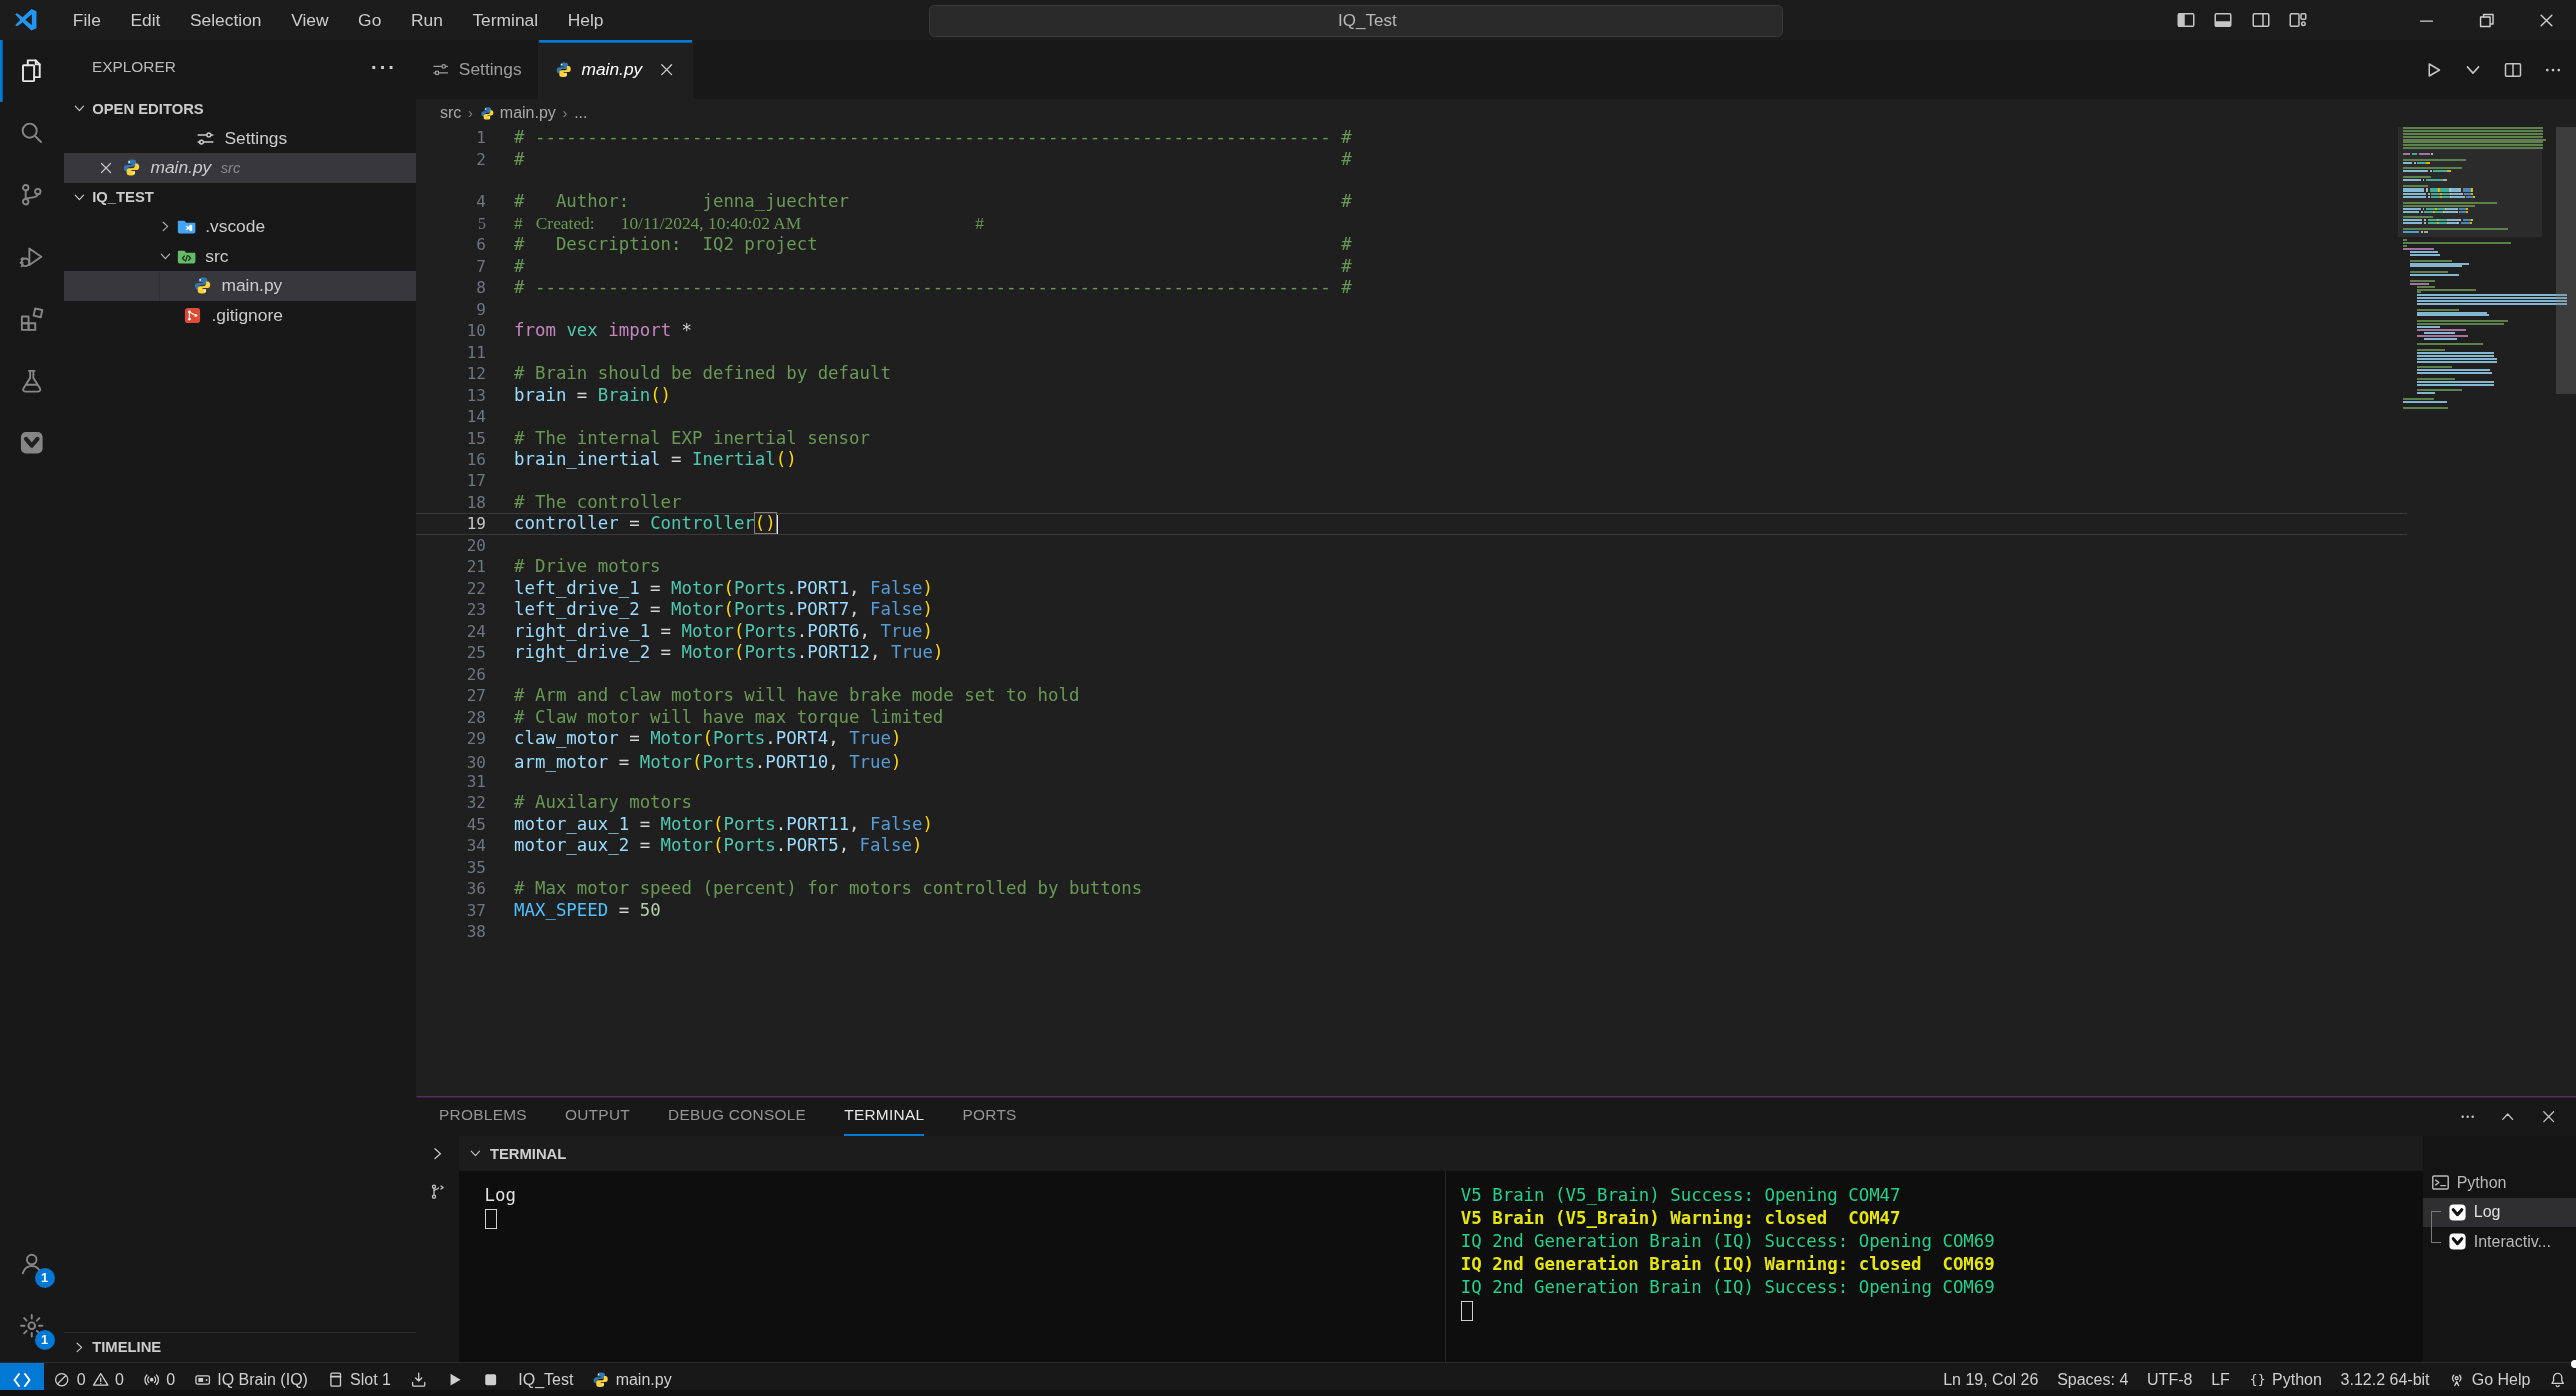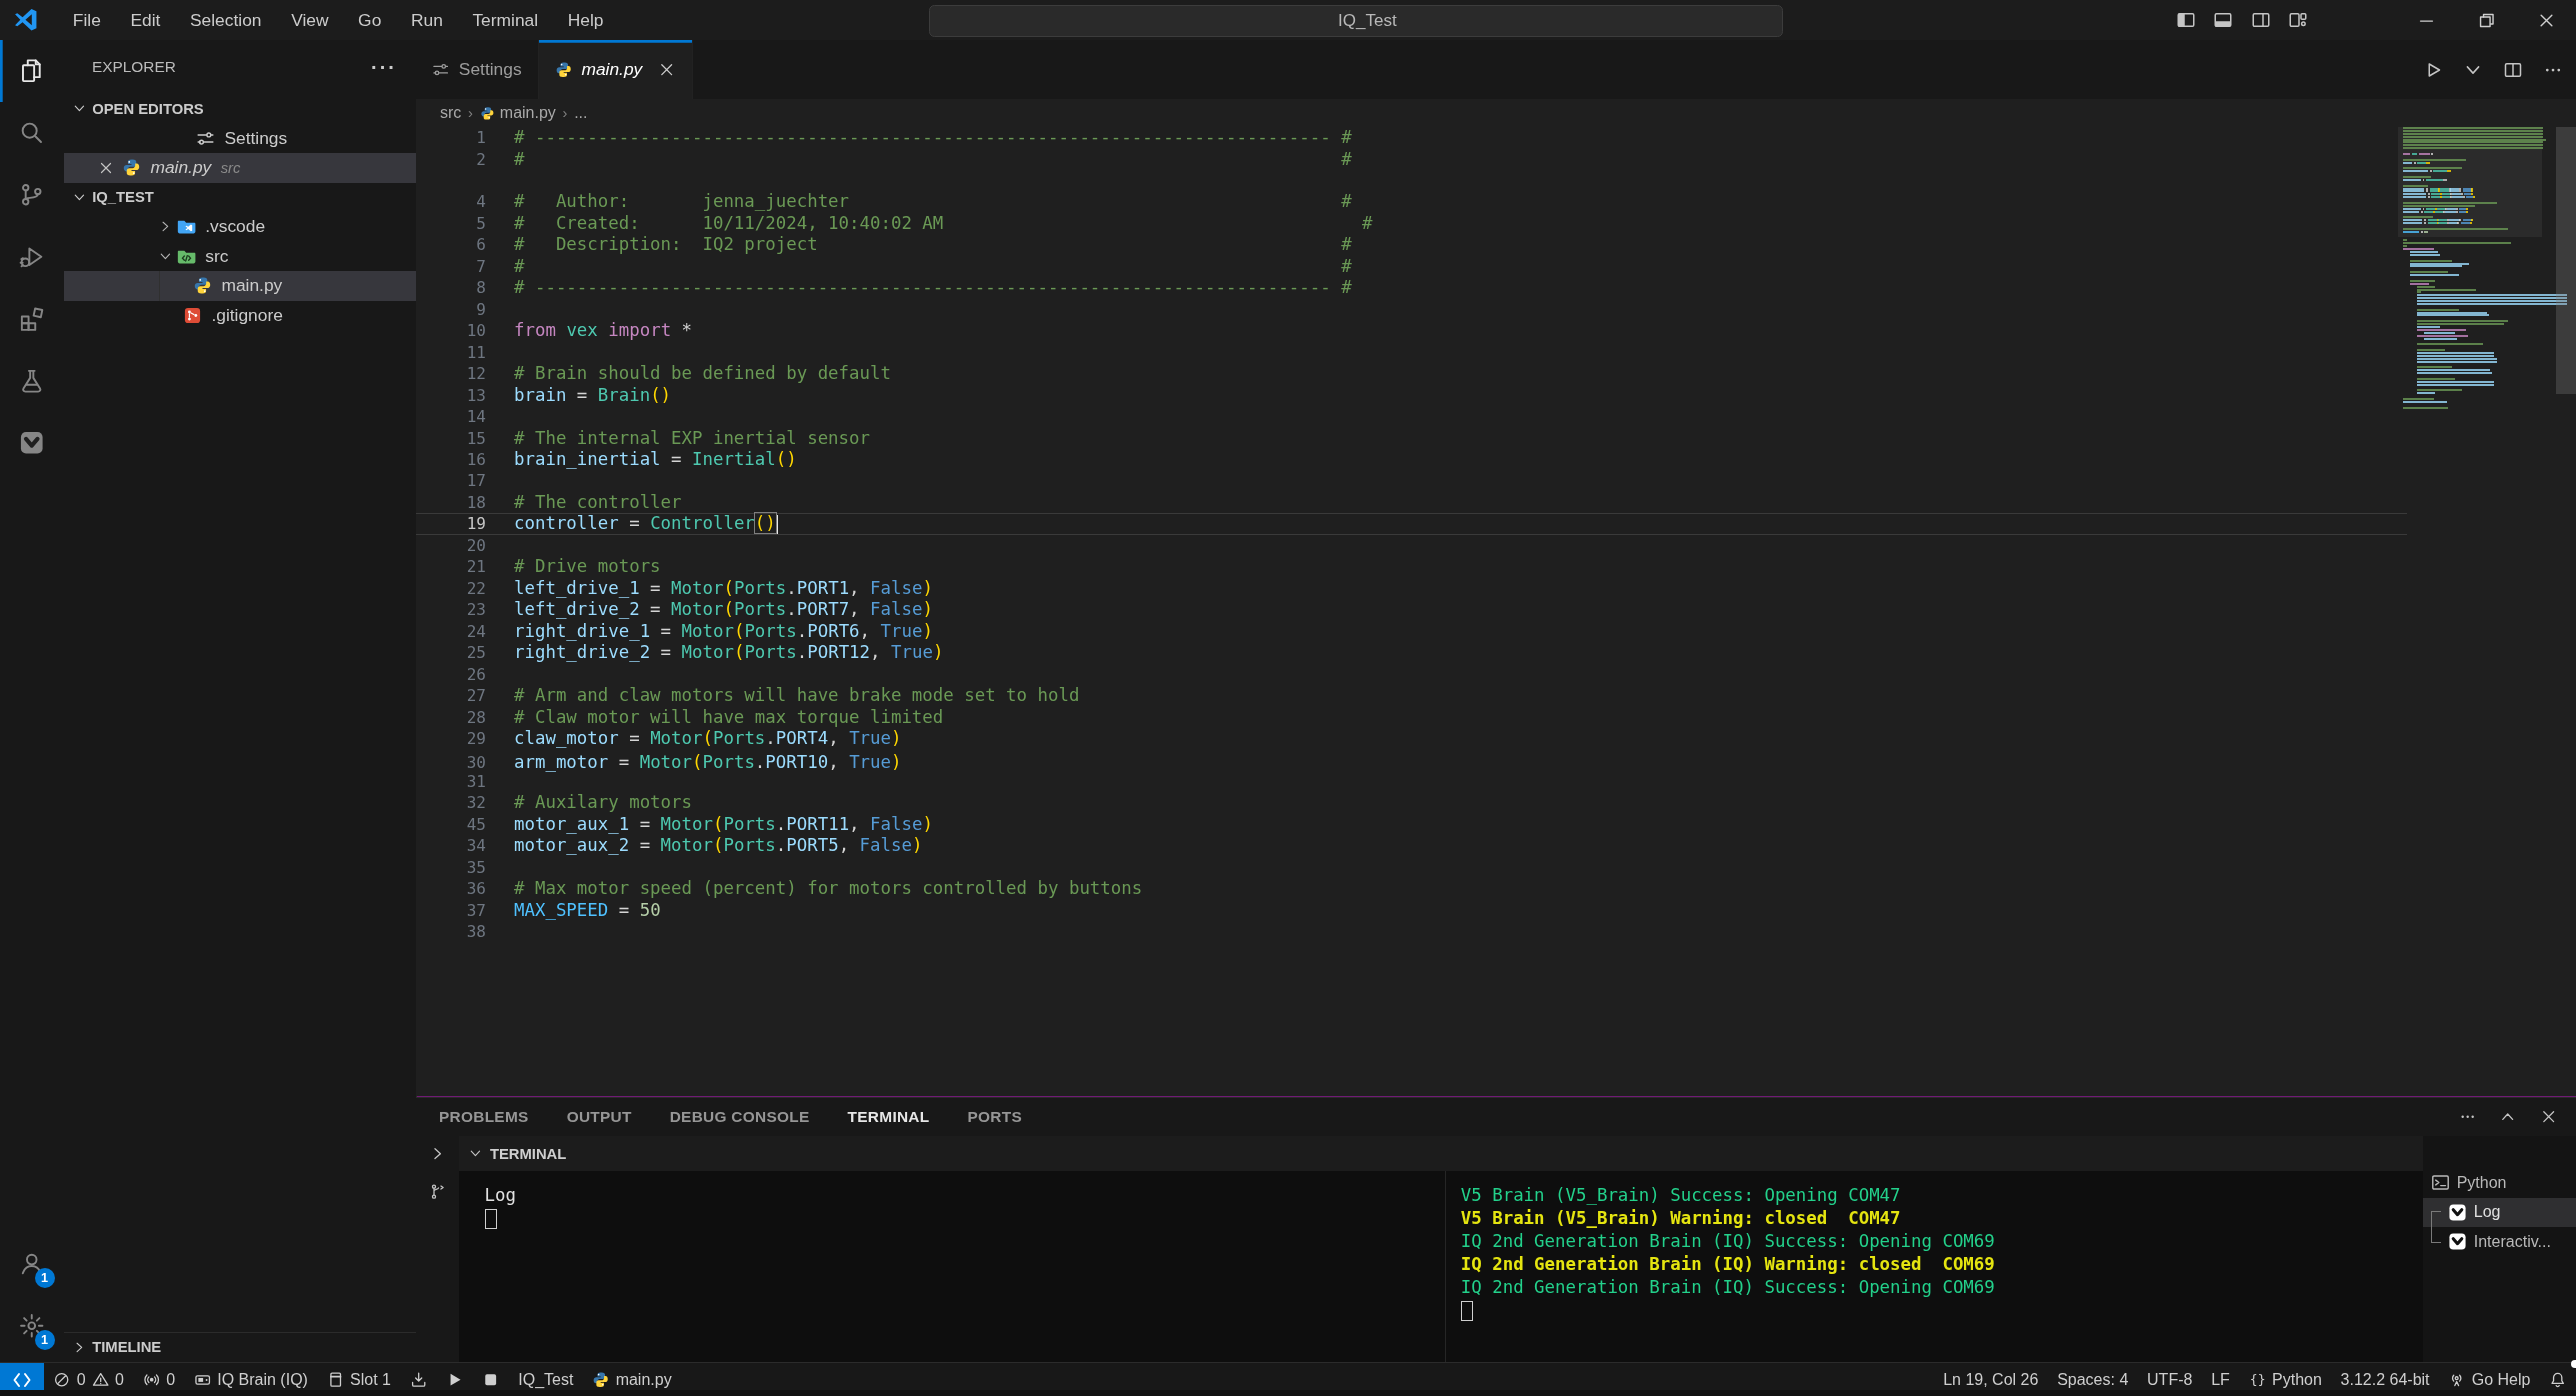--- a/index.html
+++ b/index.html
@@ -76,21 +76,21 @@
   .tk-bx{color:#FFD700;outline:1.3px solid #7e7e7e;outline-offset:-0.7px;}
   .caret{display:inline-block;width:2px;height:19px;background:#e8e8e8;vertical-align:middle;margin-left:0.7px;}
   #minimap{position:absolute;right:34px;top:0;width:144px;height:969px;}
   .mm-row{position:absolute;height:2px;}
   .mm-seg{position:absolute;height:2px;opacity:.8;}
   #mm-viewport{position:absolute;left:0;right:0;top:0;height:110px;background:rgba(255,255,255,.055);}
   #v-scrollbar{position:absolute;right:0;top:0;width:20px;height:267px;background:rgba(121,121,121,.32);}
 
   
   #panel{left:416px;top:1097px;width:2160px;height:265px;background:#181818;border-top:0.7px solid #2b2b2b;}
-  #panel-tabs{height:38px;display:flex;align-items:flex-start;padding-left:23px;gap:38px;font-weight:bold;}
+  #panel-tabs{height:38px;display:flex;align-items:flex-end;padding-left:23px;gap:38px;}
   .ptab{font-size:15.4px;letter-spacing:0.3px;color:#969696;height:38px;display:flex;align-items:center;border-bottom:2px solid transparent;}
   .ptab.active{color:#e7e7e7;border-bottom-color:#0078d4;}
   #panel-actions{position:absolute;right:19px;top:0;height:38px;display:flex;align-items:center;gap:23px;color:#c5c5c5;}
   #panel-actions .ic{width:17.4px;height:17.4px;}
   #panel-body{position:absolute;left:0;top:38px;width:2160px;height:227px;background:#0e0e0e;}
   #panel-strip{position:absolute;left:0;top:0;width:43px;height:227px;background:#181818;display:flex;flex-direction:column;
                align-items:center;padding-top:9.4px;gap:20px;color:#c5c5c5;}
   #panel-strip .ic{width:17.4px;height:17.4px;}
   #term-header{position:absolute;left:43px;top:0;width:1964px;height:35px;background:#1c1c1c;display:flex;align-items:center;
                gap:6.7px;padding-left:9.4px;font-size:14.8px;font-weight:bold;color:#cfcfcf;}
@@ -463,21 +463,21 @@
             <circle fill="#fff" cx="9.9" cy="12.7" r=".75"></circle>
           </svg>
         </span>main.py</span>
       <span class="bc-sep">›</span>
       <span style="display:inline-flex;align-items:center;gap:5.4px;">...</span>
     </div>
   <div id="codearea" class="abs">
       <div class="code-line " style="top:0px;"><span class="gut">1</span><span class="tk-cm"># ---------------------------------------------------------------------------- #</span></div>
       <div class="code-line " style="top:21.5px;"><span class="gut">2</span><span class="tk-cm">#                                                                              #</span></div>
       <div class="code-line " style="top:64px;"><span class="gut">4</span><span class="tk-cm">#   Author:       jenna_juechter                                               #</span></div>
-      <div class="code-line " style="top:86px;"><span class="gut">5</span><span class="tk-cm">#   Created:      10/11/2024, 10:40:02 AM                                        #</span></div>
+      <div class="code-line " style="top:86px;font-family:Liberation Serif, serif;"><span class="gut">5</span><span class="tk-cm">#   Created:      10/11/2024, 10:40:02 AM                                        #</span></div>
       <div class="code-line " style="top:107px;"><span class="gut">6</span><span class="tk-cm">#   Description:  IQ2 project                                                  #</span></div>
       <div class="code-line " style="top:129px;"><span class="gut">7</span><span class="tk-cm">#                                                                              #</span></div>
       <div class="code-line " style="top:150px;"><span class="gut">8</span><span class="tk-cm"># ---------------------------------------------------------------------------- #</span></div>
       <div class="code-line " style="top:172px;"><span class="gut">9</span></div>
       <div class="code-line " style="top:193px;"><span class="gut">10</span><span class="tk-kw">from</span><span class="tk-pl"> </span><span class="tk-ty">vex</span><span class="tk-pl"> </span><span class="tk-kw">import</span><span class="tk-pl"> *</span></div>
       <div class="code-line " style="top:215px;"><span class="gut">11</span></div>
       <div class="code-line " style="top:236px;"><span class="gut">12</span><span class="tk-cm"># Brain should be defined by default</span></div>
       <div class="code-line " style="top:258px;"><span class="gut">13</span><span class="tk-va">brain</span><span class="tk-op"> = </span><span class="tk-ty">Brain</span><span class="tk-br">()</span></div>
       <div class="code-line " style="top:279px;"><span class="gut">14</span></div>
       <div class="code-line " style="top:301px;"><span class="gut">15</span><span class="tk-cm"># The internal EXP inertial sensor</span></div>

